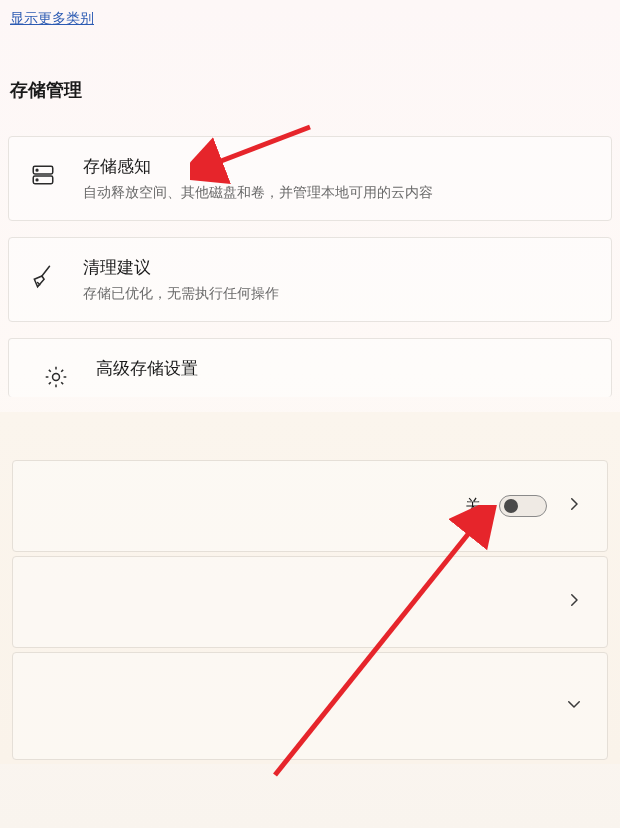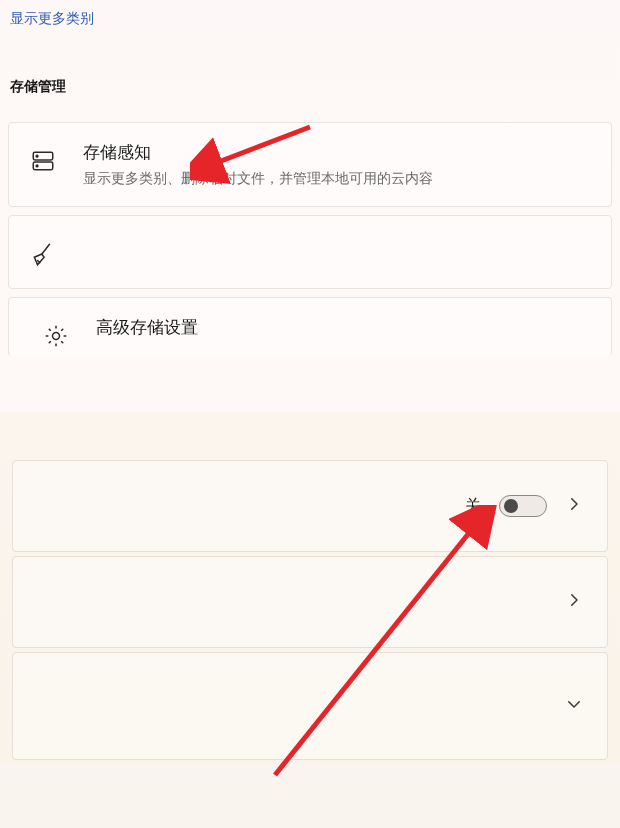--- a/index.html
+++ b/index.html
@@ -16,35 +16,36 @@
       overflow: hidden;
       position: relative;
     }
     
     .link-text {
       color: #2c5bb3;
       font-size: 14px;
       padding: 10px 10px 10px 10px;
       display: inline-block;
       cursor: pointer;
+      text-decoration: underline;
     }
     
     .section-heading {
-      font-size: 14px;
+      font-size: 18px;
       font-weight: 600;
       color: #1a1a1a;
       padding: 40px 10px 18px 10px;
       font-family: Liberation Serif, serif;
     }
     
     .row {
       background: rgba(255,255,255,0.45);
       border: 1px solid #e7e3df;
       border-radius: 4px;
-      margin: 8px 8px 4px 8px;
+      margin: 16px 8px 4px 8px;
       display: flex;
       align-items: flex-start;
       padding: 18px 18px 18px 18px;
       gap: 24px;
     }
     
     .row.cut {
       padding-bottom: 4px;
       overflow: hidden;
       max-height: 62px;
@@ -167,33 +168,37 @@
   <span class="row-icon">
     <svg viewBox="0 0 24 24" width="26" height="26" fill="none" stroke="#2b2b2b" stroke-width="1.4">
       <rect x="3" y="4" width="18" height="7" rx="1.5"></rect>
       <rect x="3" y="13" width="18" height="7" rx="1.5"></rect>
       <circle cx="6.5" cy="7.5" r="0.8" fill="#2b2b2b"></circle>
       <circle cx="6.5" cy="16.5" r="0.8" fill="#2b2b2b"></circle>
     </svg>
   </span>
   <div class="row-text">
     <span class="row-title">存储感知</span>
-    <span class="row-sub">显示更多类别、删除临时文件，并管理本地可用的云内容</span>
+    <span class="row-sub">自动释放空间、其他磁盘和卷，并管理本地可用的云内容</span>
   </div>
 </div>
 
 
 <div class="row">
   <span class="row-icon">
     <svg viewBox="0 0 24 24" width="26" height="26" fill="none" stroke="#2b2b2b" stroke-width="1.4" stroke-linecap="round">
       <line x1="18" y1="3" x2="11" y2="12"></line>
       <path d="M11 12 L4 15 L7 22 L13 15 Z"></path>
       <line x1="7" y1="18" x2="9" y2="20"></line>
     </svg>
   </span>
+  <div class="row-text">
+    <span class="row-title">清理建议</span>
+    <span class="row-sub">存储已优化，无需执行任何操作</span>
+  </div>
 </div>
 
 
 <div class="row cut">
   <span class="row-icon">
     <svg viewBox="0 0 24 24" width="26" height="26" fill="none" stroke="#2b2b2b" stroke-width="1.4">
       <circle cx="12" cy="12" r="3.2"></circle>
       <path d="M12 2.5v2.5M12 19v2.5M21.5 12h-2.5M5 12H2.5M18.6 5.4l-1.8 1.8M7.2 16.8l-1.8 1.8M18.6 18.6l-1.8-1.8M7.2 7.2 5.4 5.4"></path>
     </svg>
   </span>

